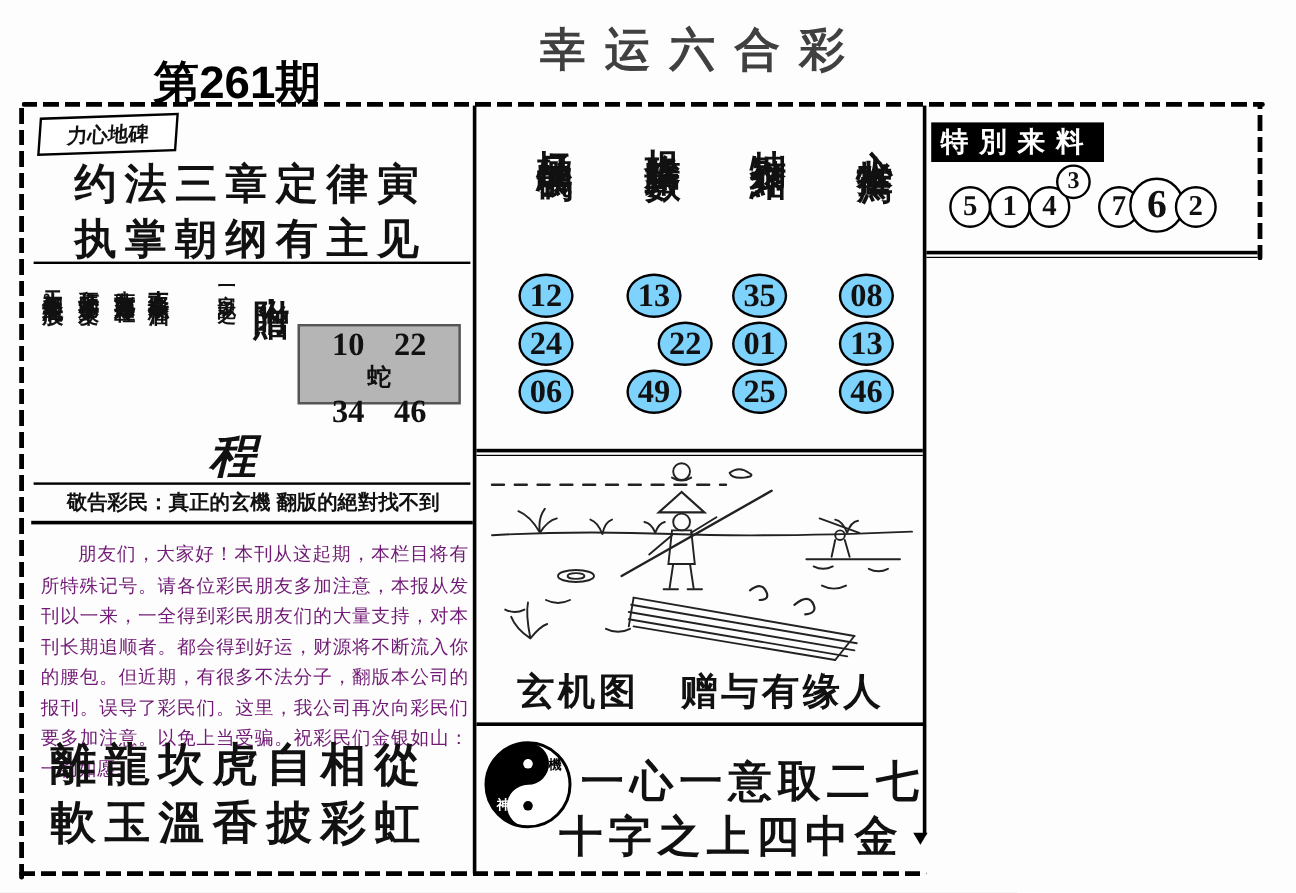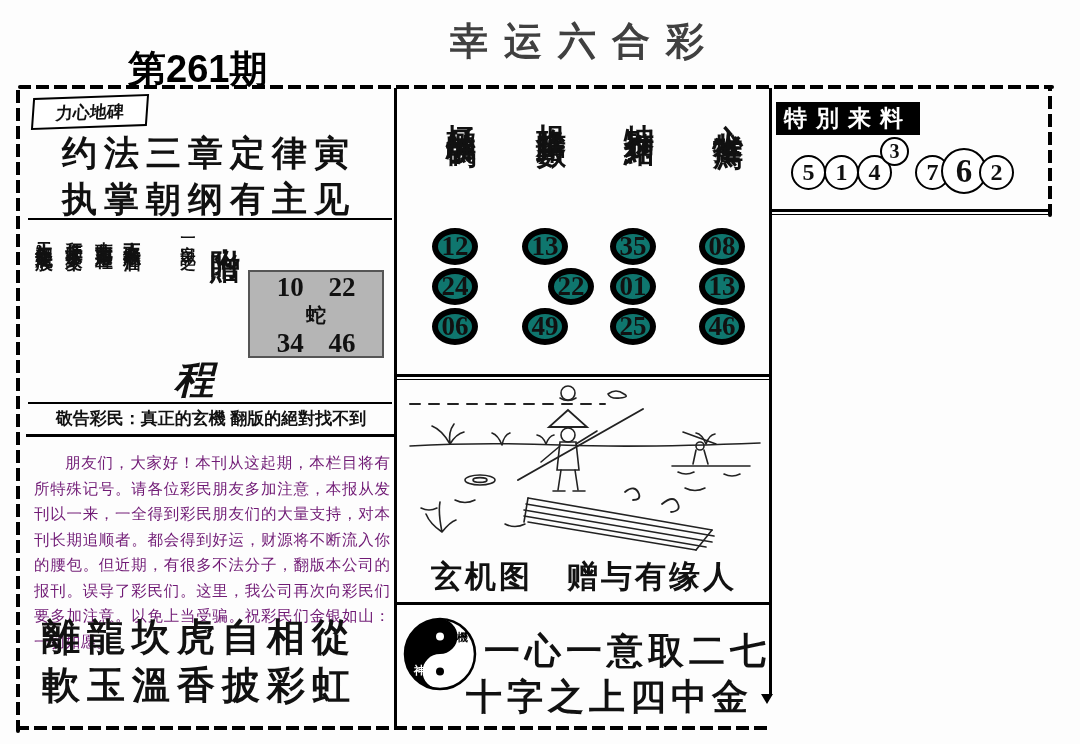--- a/index.html
+++ b/index.html
@@ -42,35 +42,35 @@
   .c-bot2 { left:42px; top:660px; font-size:38px; }
 
   .poem-area { left:28px; top:226px; width:366px; height:176px; }
   .vcol { position:absolute; writing-mode:vertical-rl; text-orientation:upright;
     font-weight:bold; white-space:nowrap; }
   .poem-line { top:2px; height:172px; font-size:17.5px; letter-spacing:2px; }
   .fuzeng { left:176px; top:0; font-size:30px; letter-spacing:4px; }
   .yizi { left:150px; top:4px; font-size:15px; letter-spacing:3px; }
   .cheng { position:absolute; left:146px; top:126px; font-size:40px;
     font-weight:bold; font-style:italic; }
-  .gray-box { position:absolute; left:220px; top:44px; width:136px; height:88px;
+  .gray-box { position:absolute; left:220px; top:44px; width:136px; height:67px;
     background:#b5b5b5; border:2px solid #555; text-align:center; }
   .gray-box .num { font-size:27px; font-weight:bold; line-height:30px; word-spacing:18px; }
   .gray-box .zo { font-size:20px; font-weight:bold; line-height:26px; }
 
   .notice { left:30px; top:407px; width:362px; text-align:center;
     font-size:17px; font-weight:bold; font-family:"Liberation Sans",sans-serif; }
   .paragraph { left:34px; top:450px; width:356px; font-size:15.5px;
     line-height:25.5px; text-align:justify; text-indent:2em; color:#701a75; }
 
   
   .v-head { top:100px; height:140px; font-size:30px; letter-spacing:5px; }
-  .circle { position:absolute; width:46px; height:37px; border:6px solid #000000;
+  .circle { position:absolute; width:46px; height:37px; border:2px solid #000000;
     border-radius:50%; display:flex; align-items:center; justify-content:center;
-    font-size:27px; font-weight:bold; background:#0f766e; }
+    font-size:27px; font-weight:bold; background:#7dd3fc; }
   .caption { left:400px; top:556px; width:368px; text-align:center;
     font-size:31px; font-weight:bold; letter-spacing:3px; white-space:nowrap; }
   .verse { font-size:36px; font-weight:bold; letter-spacing:5px; white-space:nowrap;margin-top:15px; }
   .v1 { left:484px; top:612px; }
   .v2 { left:466px; top:658px; }
 
   
   .special-title { left:776px; top:102px; width:144px; height:33px; background:#000;
     color:#fff; display:flex; align-items:center; justify-content:center;
     font-size:23px; font-weight:bold; letter-spacing:9px; }

